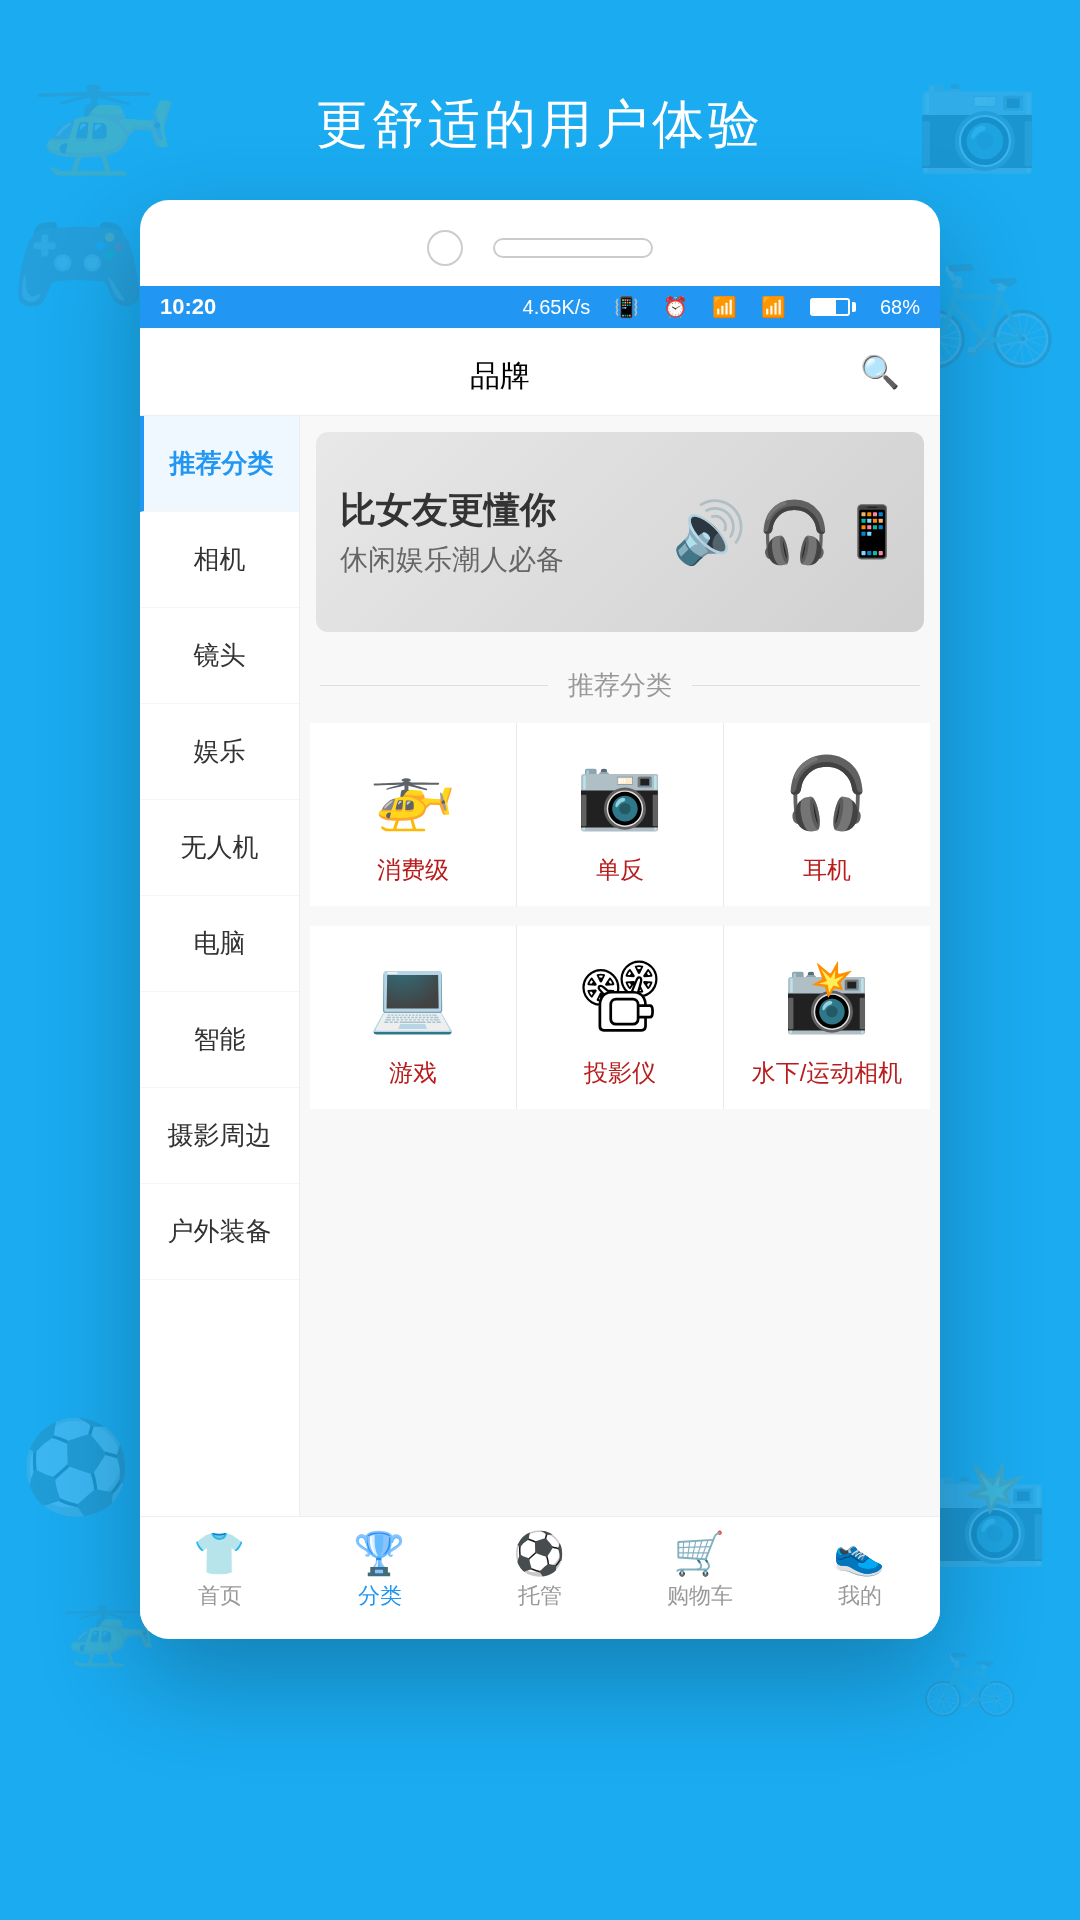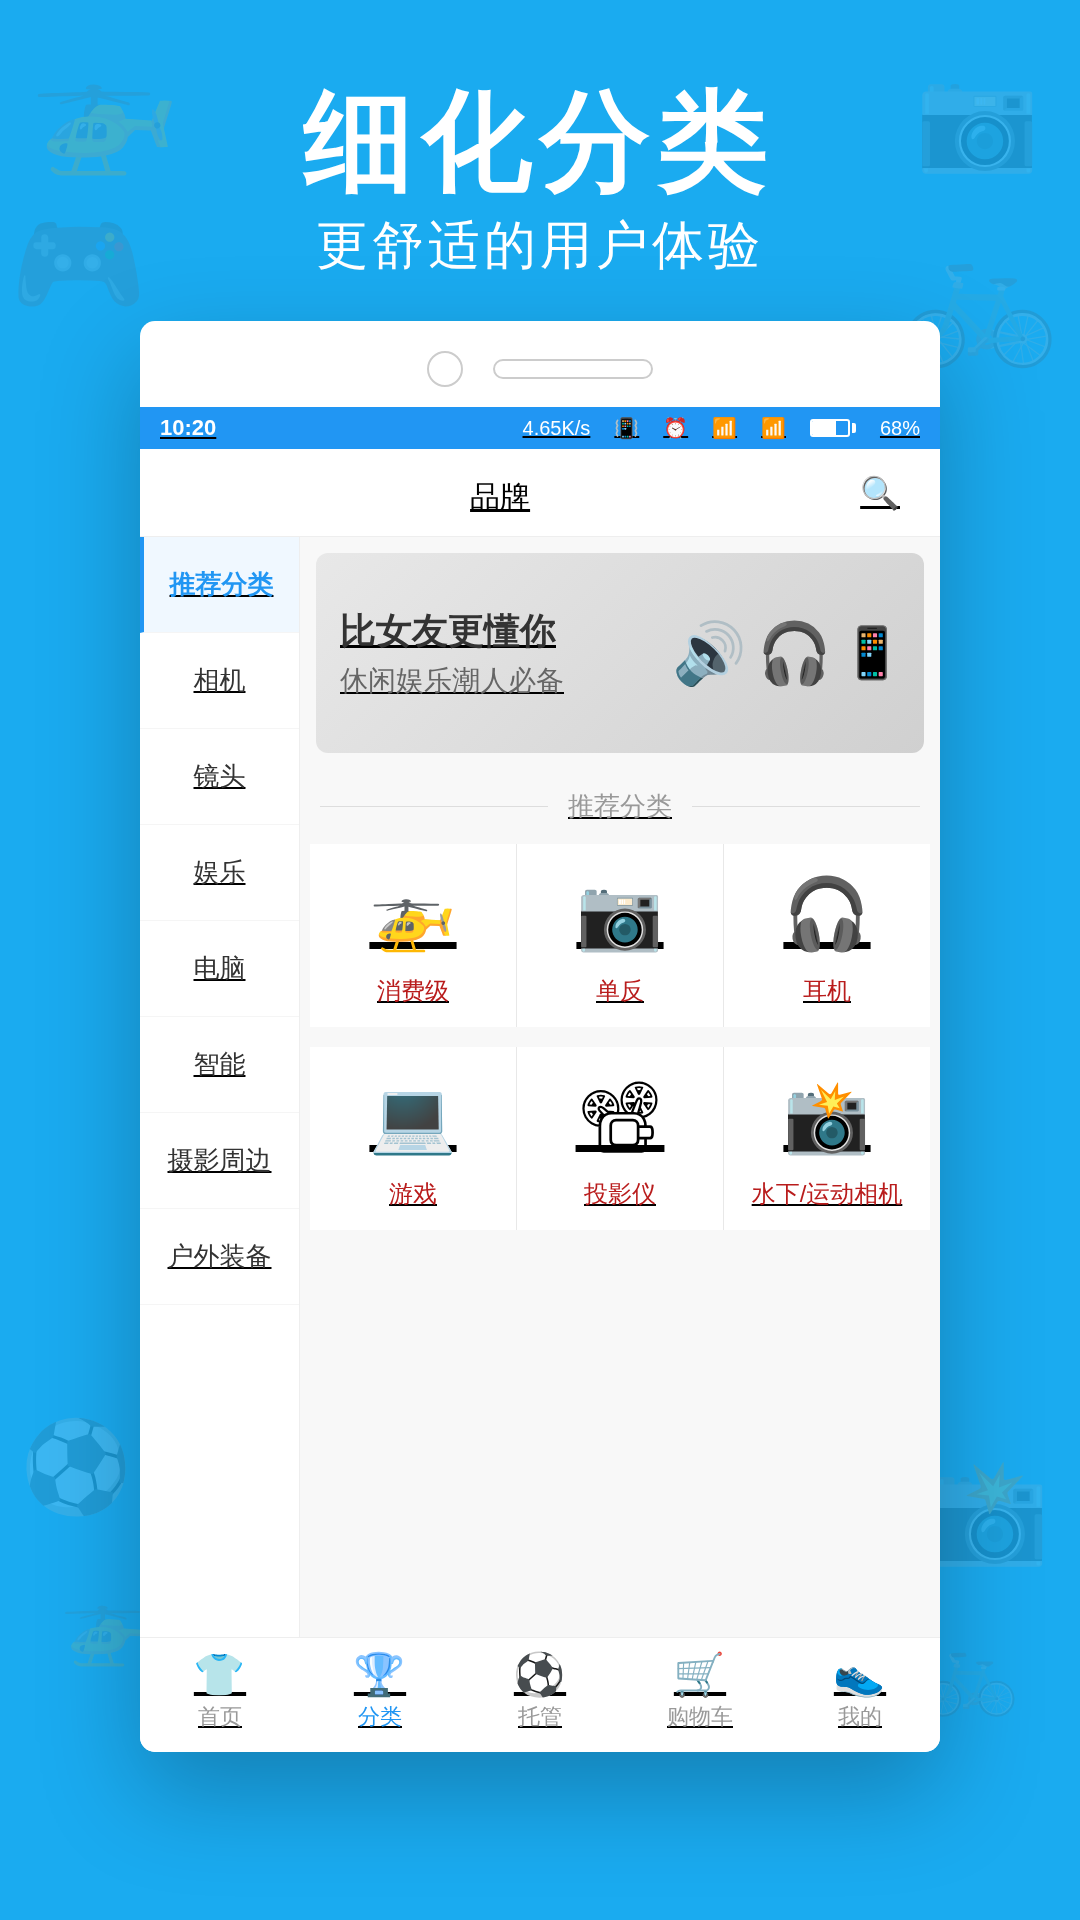--- a/index.html
+++ b/index.html
@@ -49,25 +49,24 @@
       letter-spacing: 4px;
     }
 
     
     .phone-mockup {
       position: relative;
       z-index: 3;
       margin: 0 auto;
       width: 800px;
       background: white;
-      border-radius: 15px;
+      border-radius: 29px;
       box-shadow: 0 40px 100px rgba(0,0,0,0.25);
       overflow: hidden;
-      padding: 30px 0 0;
-      text-decoration: underline;
+      padding: 30px 0 8px;
     }
 
     .phone-top-bar {
       display: flex;
       align-items: center;
       justify-content: center;
       gap: 30px;
       padding: 0 60px 20px;
     }
     .phone-camera {
@@ -326,21 +325,20 @@
   <div class="bg-icon deco-camera" style="top:60px;right:40px;">📷</div>
   <div class="bg-icon deco-gamepad" style="top:200px;left:10px;">🎮</div>
   <div class="bg-icon deco-bicycle" style="top:220px;right:20px;">🚲</div>
   <div class="bg-icon deco-ball" style="bottom:400px;left:20px;">⚽</div>
   <div class="bg-icon deco-camera" style="bottom:350px;right:30px;">📸</div>
   <div class="bg-icon" style="bottom:250px;left:60px;font-size:80px;opacity:0.12;">🚁</div>
   <div class="bg-icon" style="bottom:200px;right:60px;font-size:80px;opacity:0.12;">🚲</div>
 </div>
 
 <div class="hero-section">
-  <div class="hero-title">细化分类</div>
   <div class="hero-subtitle">更舒适的用户体验</div>
 </div>
 
 <div class="phone-mockup">
 
   <div class="phone-top-bar">
     <div class="phone-camera"></div>
     <div class="phone-speaker"></div>
   </div>
 
@@ -367,20 +365,21 @@
     <div class="search-icon-btn">🔍</div>
   </div>
 
   <div class="main-content">
 
     <div class="sidebar">
       <div class="sidebar-item active">推荐分类</div>
       <div class="sidebar-item">相机</div>
       <div class="sidebar-item">镜头</div>
       <div class="sidebar-item">娱乐</div>
+      <div class="sidebar-item">无人机</div>
       <div class="sidebar-item">电脑</div>
       <div class="sidebar-item">智能</div>
       <div class="sidebar-item">摄影周边</div>
       <div class="sidebar-item">户外装备</div>
     </div>
 
     <div class="content-area">
 
       <div class="banner">
         <div class="banner-text">

